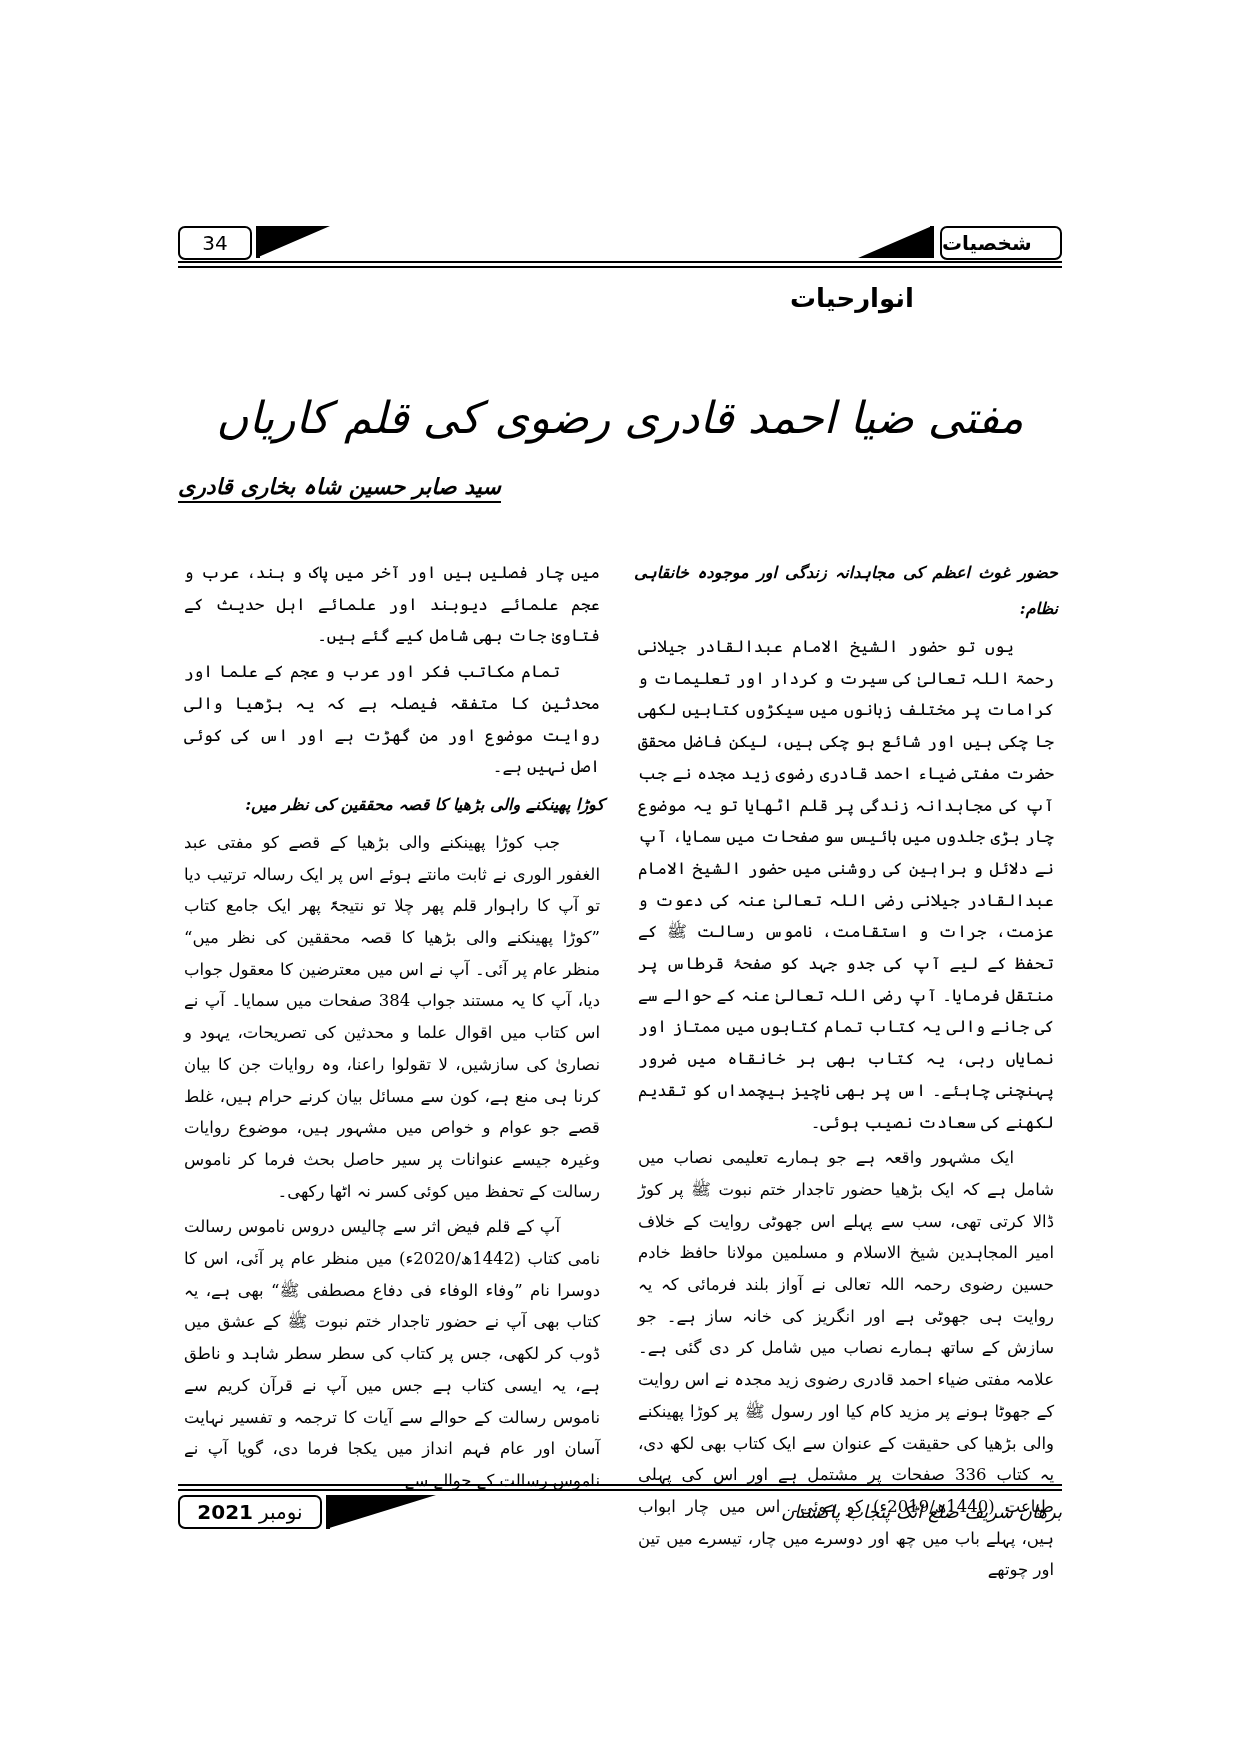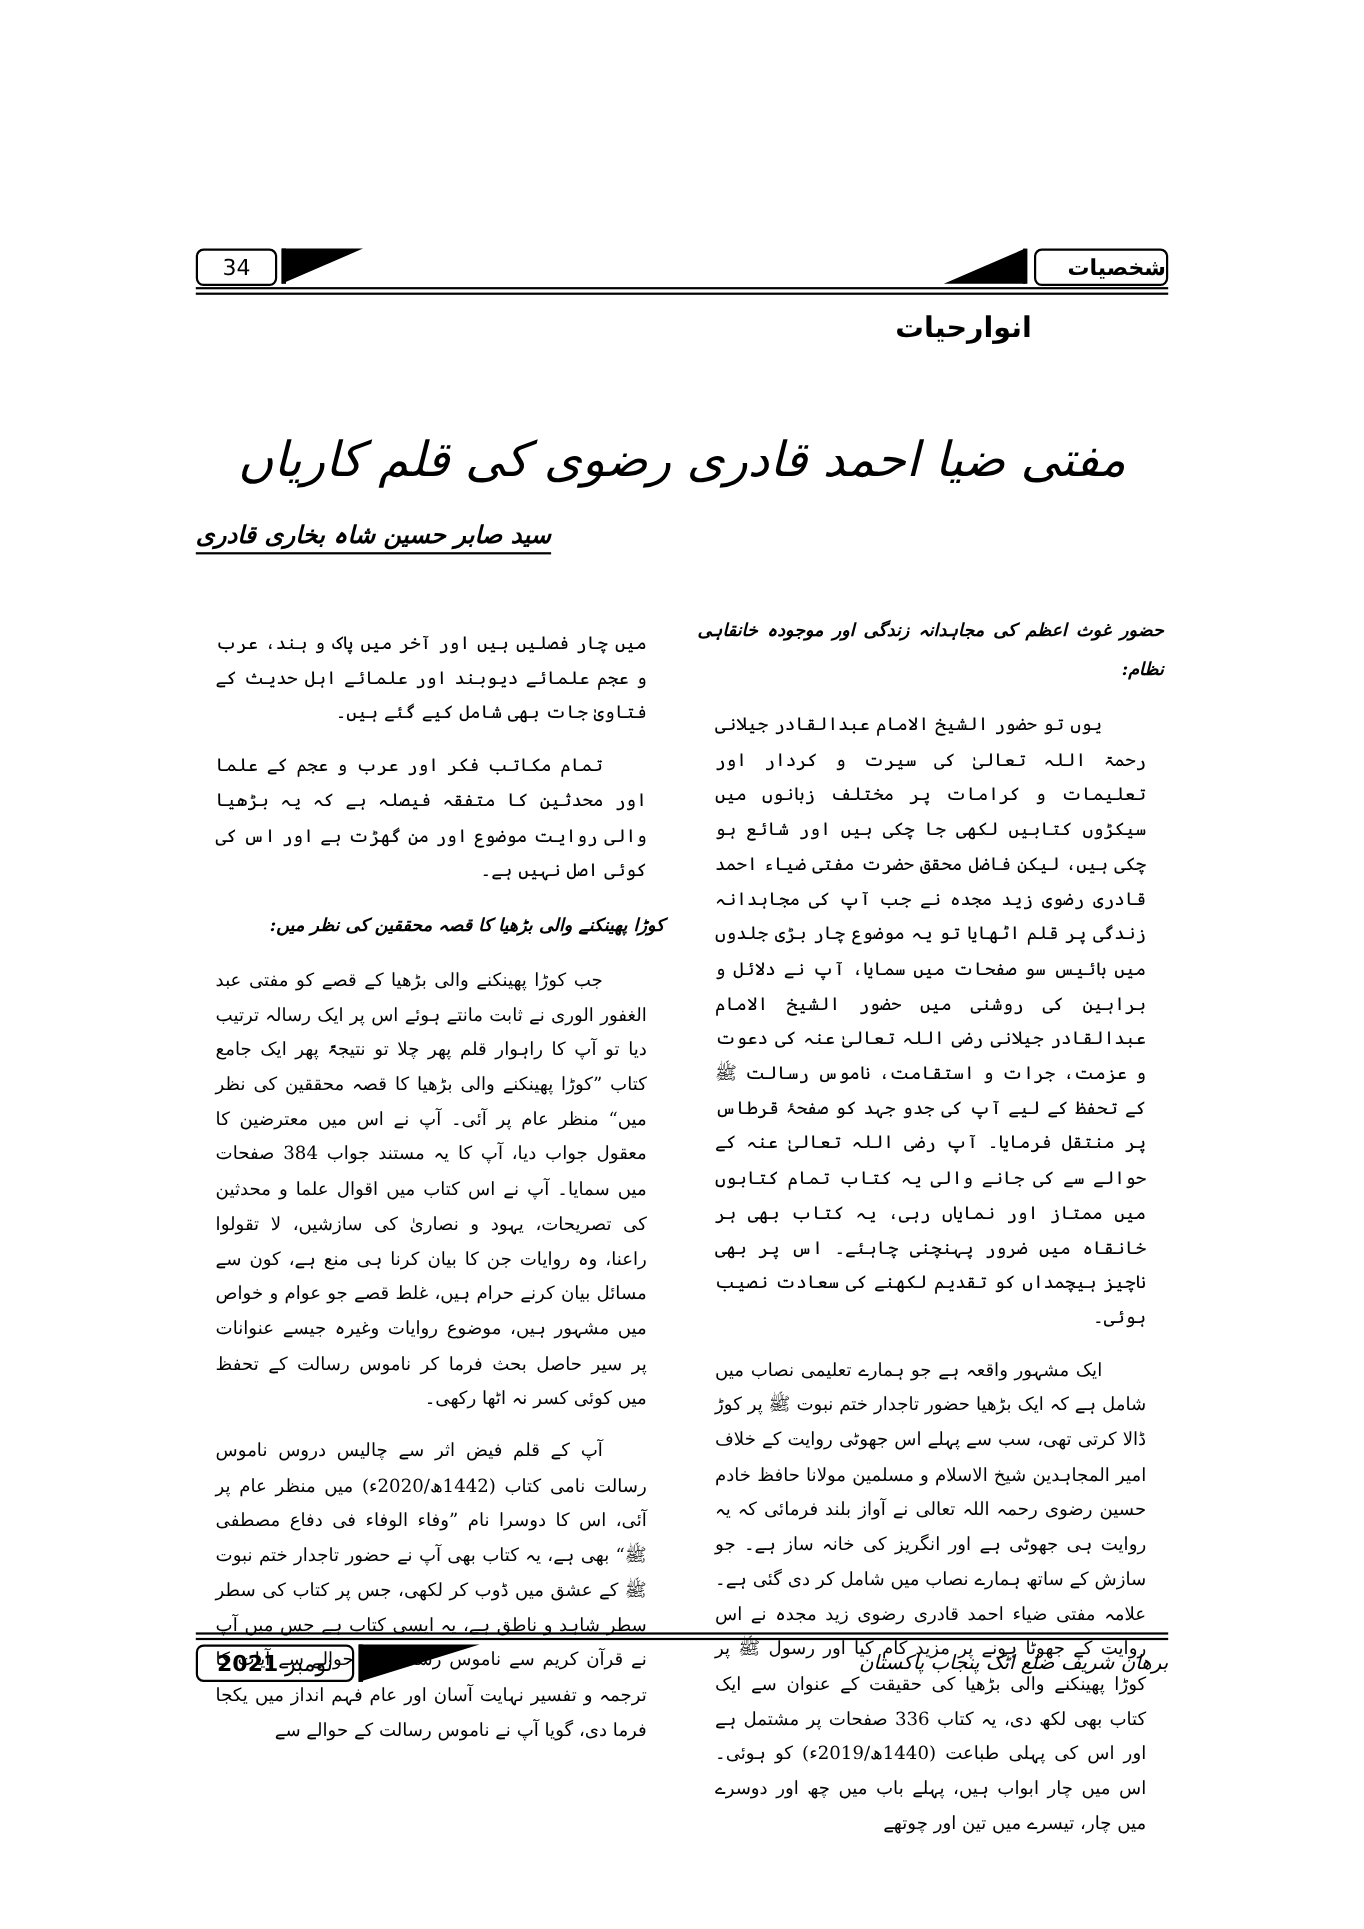--- a/index.html
+++ b/index.html
@@ -1,39 +1,39 @@
 <!DOCTYPE html>
 <html><head>
 <meta charset="utf-8">
 <style>
   html, body { margin:0; padding:0; background:#ffffff; }
   body { width:1240px; height:1754px; position:relative; overflow:hidden; font-family:"DejaVu Sans", sans-serif; color:#000; }
-  .page { position:absolute; left:0; top:0; width:1092px; height:1754px;padding-left:24px; }
+  .page { position:absolute; left:0; top:0; width:1092px; height:1754px; }
 
   
   .hdr { position:absolute; left:178px; top:224px; width:884px; height:34px; }
   .pg-box { position:absolute; left:0; top:2px; width:70px; height:30px; border:2px solid #000; border-radius:7px; font-family:"DejaVu Sans", sans-serif; font-size:20px; display:flex; align-items:center; justify-content:center; }
   .tri-left { position:absolute; left:78px; top:2px; width:0; height:0; border-top:32px solid transparent; border-left:74px solid #000; transform:scaleY(-1); }
   .tri-left-fix { position:absolute; left:78px; top:2px; width:4px; height:32px; background:#000; }
   .tri-right { position:absolute; right:130px; top:2px; width:0; height:0; border-top:32px solid transparent; border-right:74px solid #000; }
   .tri-right-fix { position:absolute; right:128px; top:2px; width:4px; height:32px; background:#000; }
-  .sec-box { position:absolute; right:0; top:2px; width:118px; height:30px; border:2px solid #000; border-radius:7px; font-weight:bold; font-size:20px; display:flex; align-items:center; justify-content:flex-start; direction:rtl; }
+  .sec-box { position:absolute; right:0; top:2px; width:118px; height:30px; border:2px solid #000; border-radius:7px; font-weight:bold; font-size:20px; display:flex; align-items:center; justify-content:flex-end; direction:rtl; }
   .rule-double { position:absolute; left:178px; width:884px; height:2px; background:#000; }
 
   .kicker { position:absolute; right:178px; top:283px; font-size:26px; font-weight:bold; direction:rtl; }
 
   .title1 { position:absolute; left:178px; width:884px; top:318px; text-align:center; font-family:"DejaVu Serif", serif; font-size:50px; direction:rtl; }
   .title2 { position:absolute; left:178px; width:884px; top:392px; text-align:center; font-family:"DejaVu Serif", serif; font-size:44px; direction:rtl; font-style:italic; }
   .byline { position:absolute; left:178px; top:474px; font-size:22px; font-weight:bold; font-style:italic; direction:rtl; border-bottom:2px solid #000; padding-bottom:2px; }
 
   
   .col { position:absolute; top:553px; width:424px; direction:rtl; text-align:justify; font-family:"DejaVu Serif", serif; font-size:16.5px; line-height:31.7px; }
   .col.right { left:634px; }
   .col.left  { left:180px; }
-  .col p { margin:16px; }
+  .col p { margin:4px; }
   .col .indent { text-indent:40px; }
   .col h3 { margin:2px 0 0 0; font-size:16px; font-weight:bold; font-style:italic; line-height:36px; }
   .col h3.center { text-align:right; }
 
   
   .ftr { position:absolute; left:178px; top:1493px; width:884px; height:40px; }
   .date-box { position:absolute; left:0; top:2px; width:140px; height:30px; border:2px solid #000; border-radius:7px; font-size:20px; display:flex; align-items:center; justify-content:center; direction:rtl; gap:6px; }
   .date-box .yr { font-weight:bold; }
   .ftr-tri { position:absolute; left:148px; top:2px; width:0; height:0; border-bottom:34px solid transparent; border-left:110px solid #000; }
   .ftr-tri-fix { position:absolute; left:148px; top:2px; width:4px; height:34px; background:#000; }

